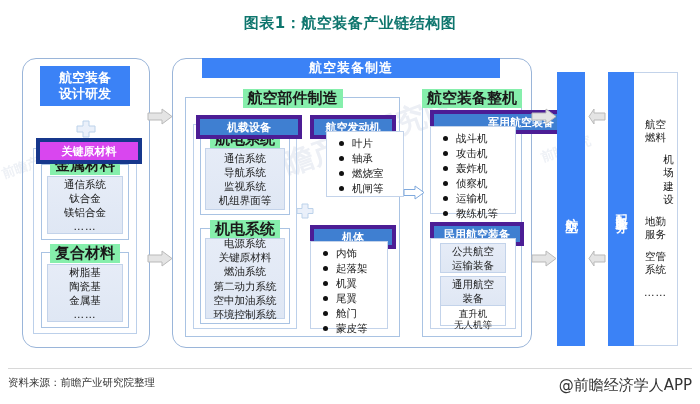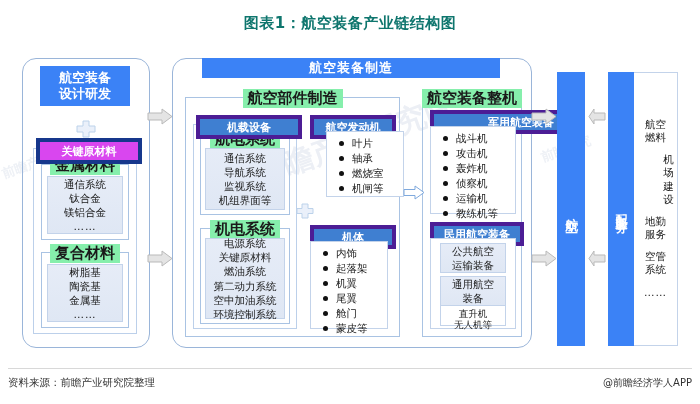--- a/index.html
+++ b/index.html
@@ -16,21 +16,21 @@
   .wm.s{font-size:13px;color:#eef1f6;}
   .title{
     position:absolute;left:0;top:14px;width:700px;text-align:center;
     font-size:15px;font-weight:bold;color:#0f766e;z-index:5;
     letter-spacing:.5px;
   }
   .footer-left{
     position:absolute;left:8px;top:376px;font-size:10.5px;color:#333;z-index:5;
   }
   .footer-right{
-    position:absolute;right:8px;top:376px;font-size:10px;color:#333;z-index:5;
+    position:absolute;right:8px;top:376px;font-size:15px;color:#333;z-index:5;
   }
   .rule{
     position:absolute;left:8px;top:368px;width:684px;height:1px;background:#d8d8d8;z-index:4;
   }
 
   
   .panel{
     position:absolute;border:1px solid #9ab5d9;border-radius:14px;
     background:transparent;z-index:1;
   }

